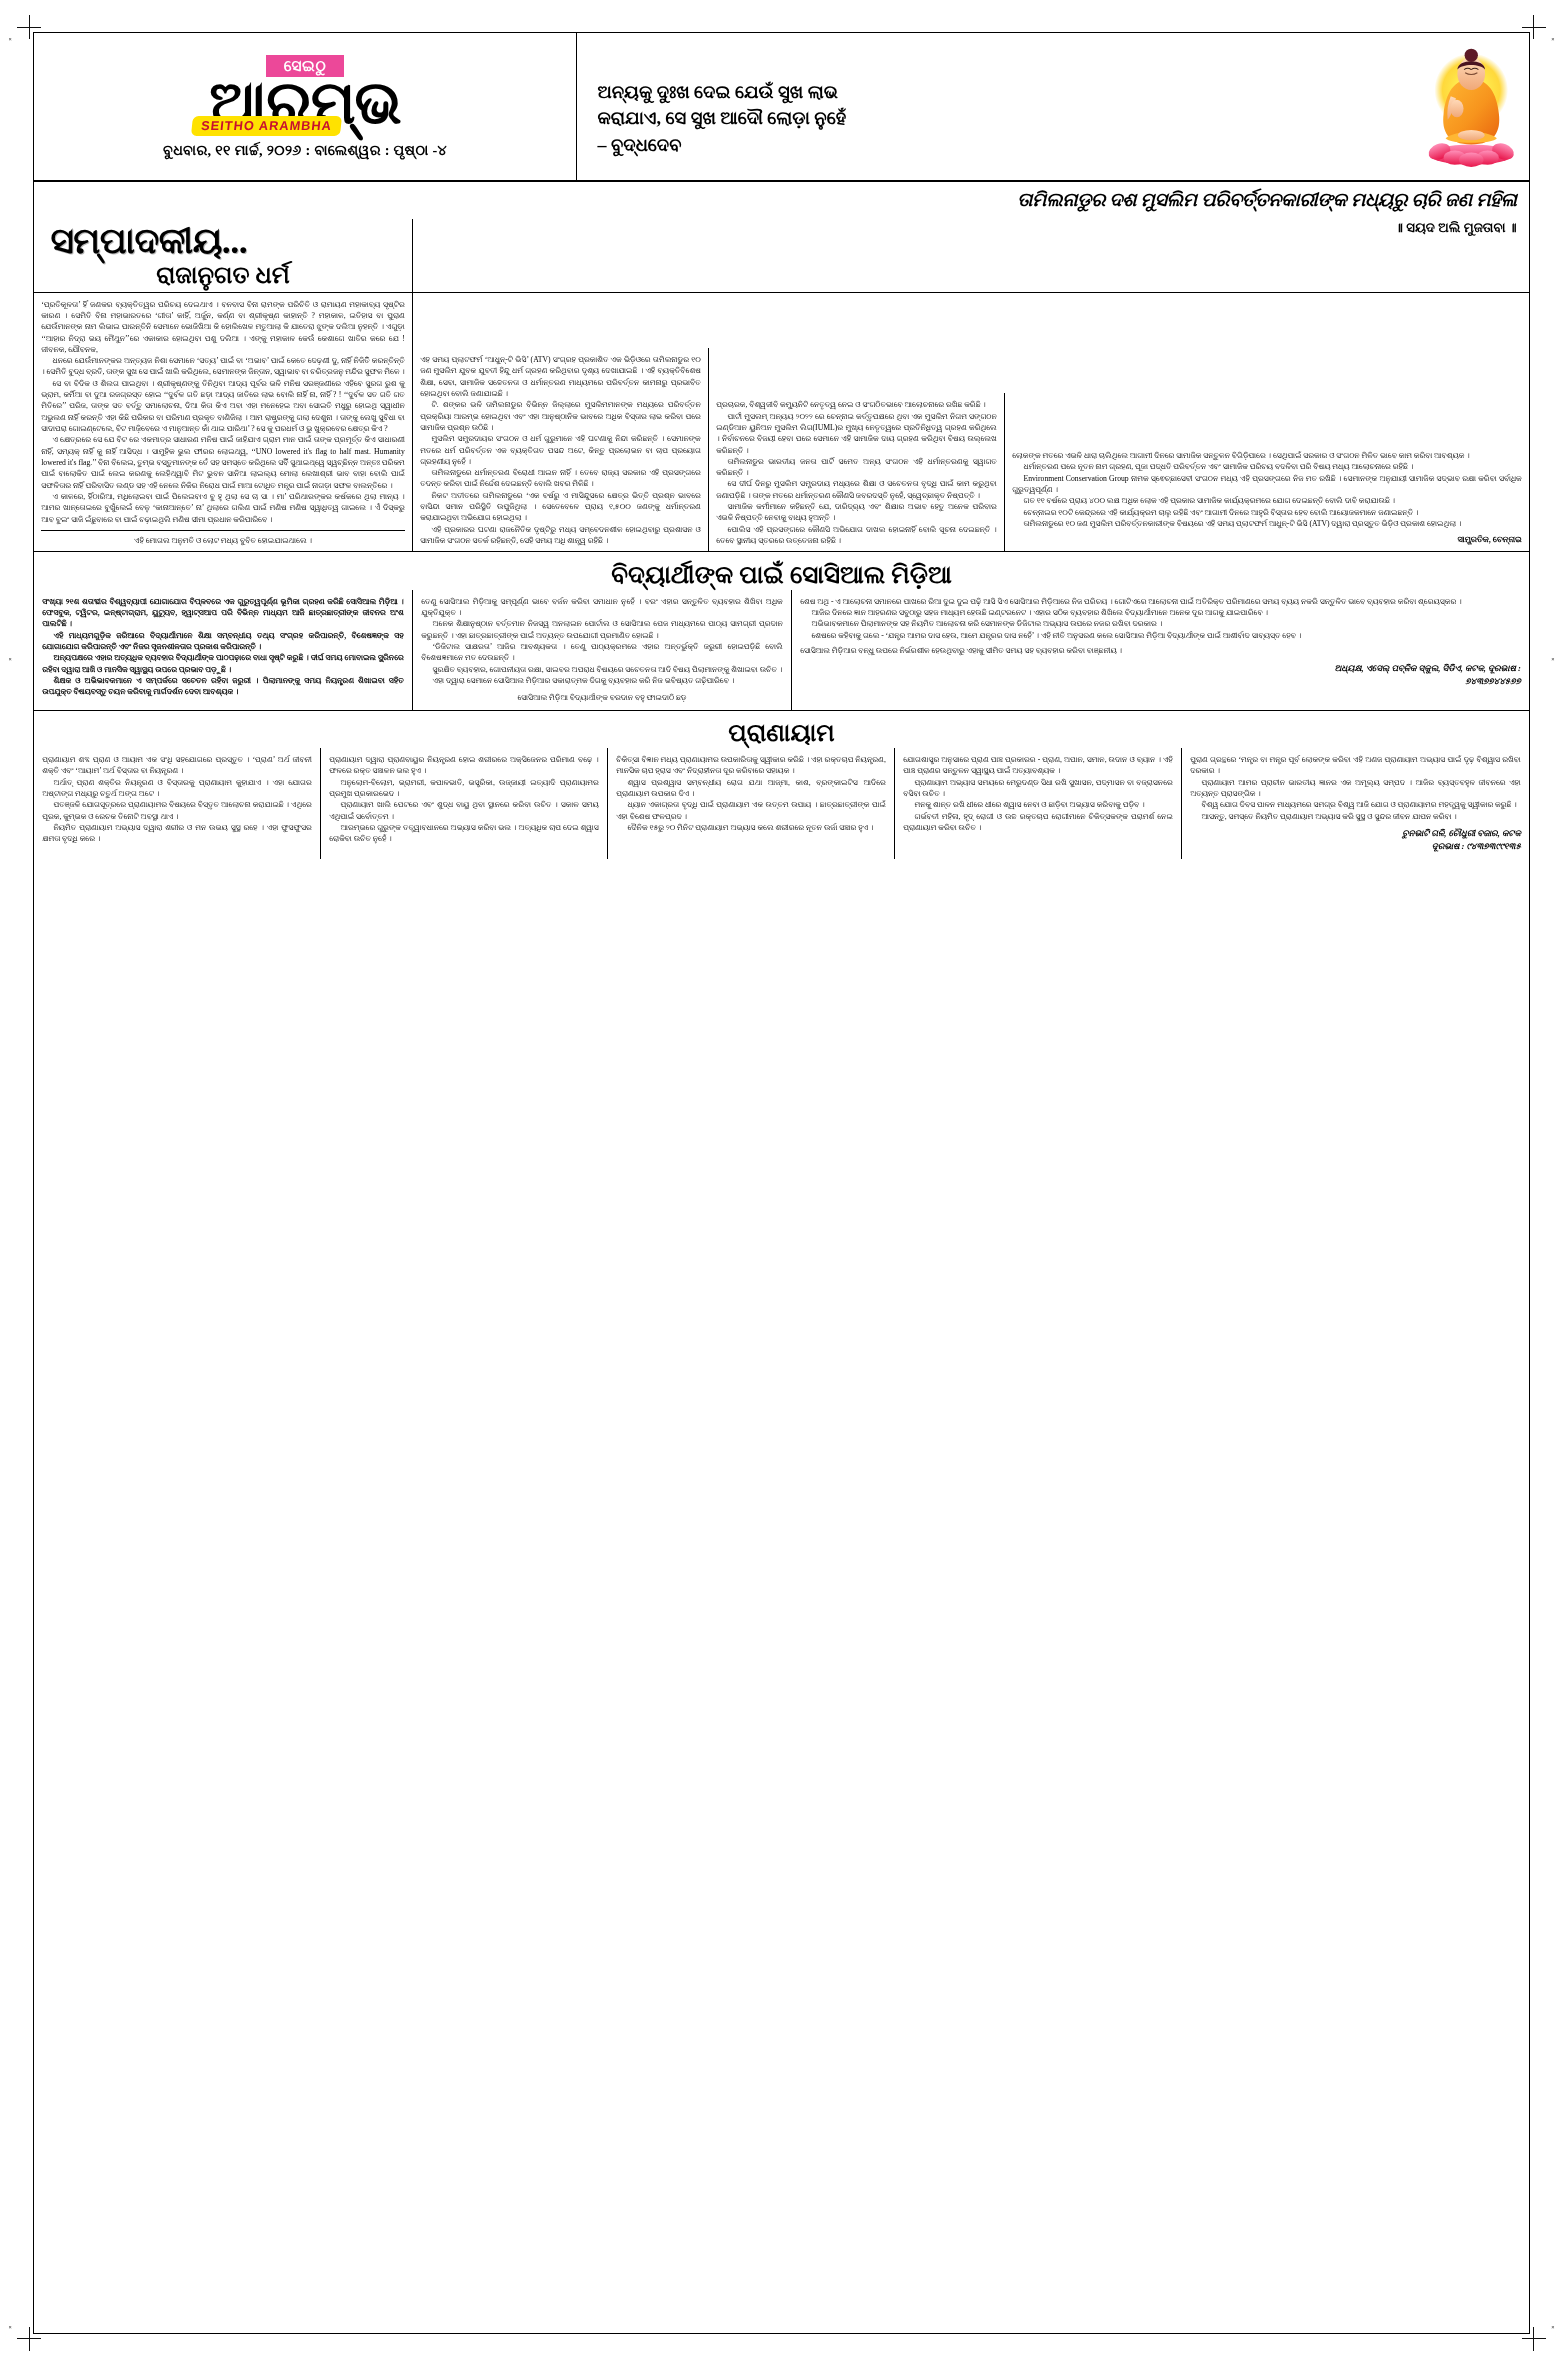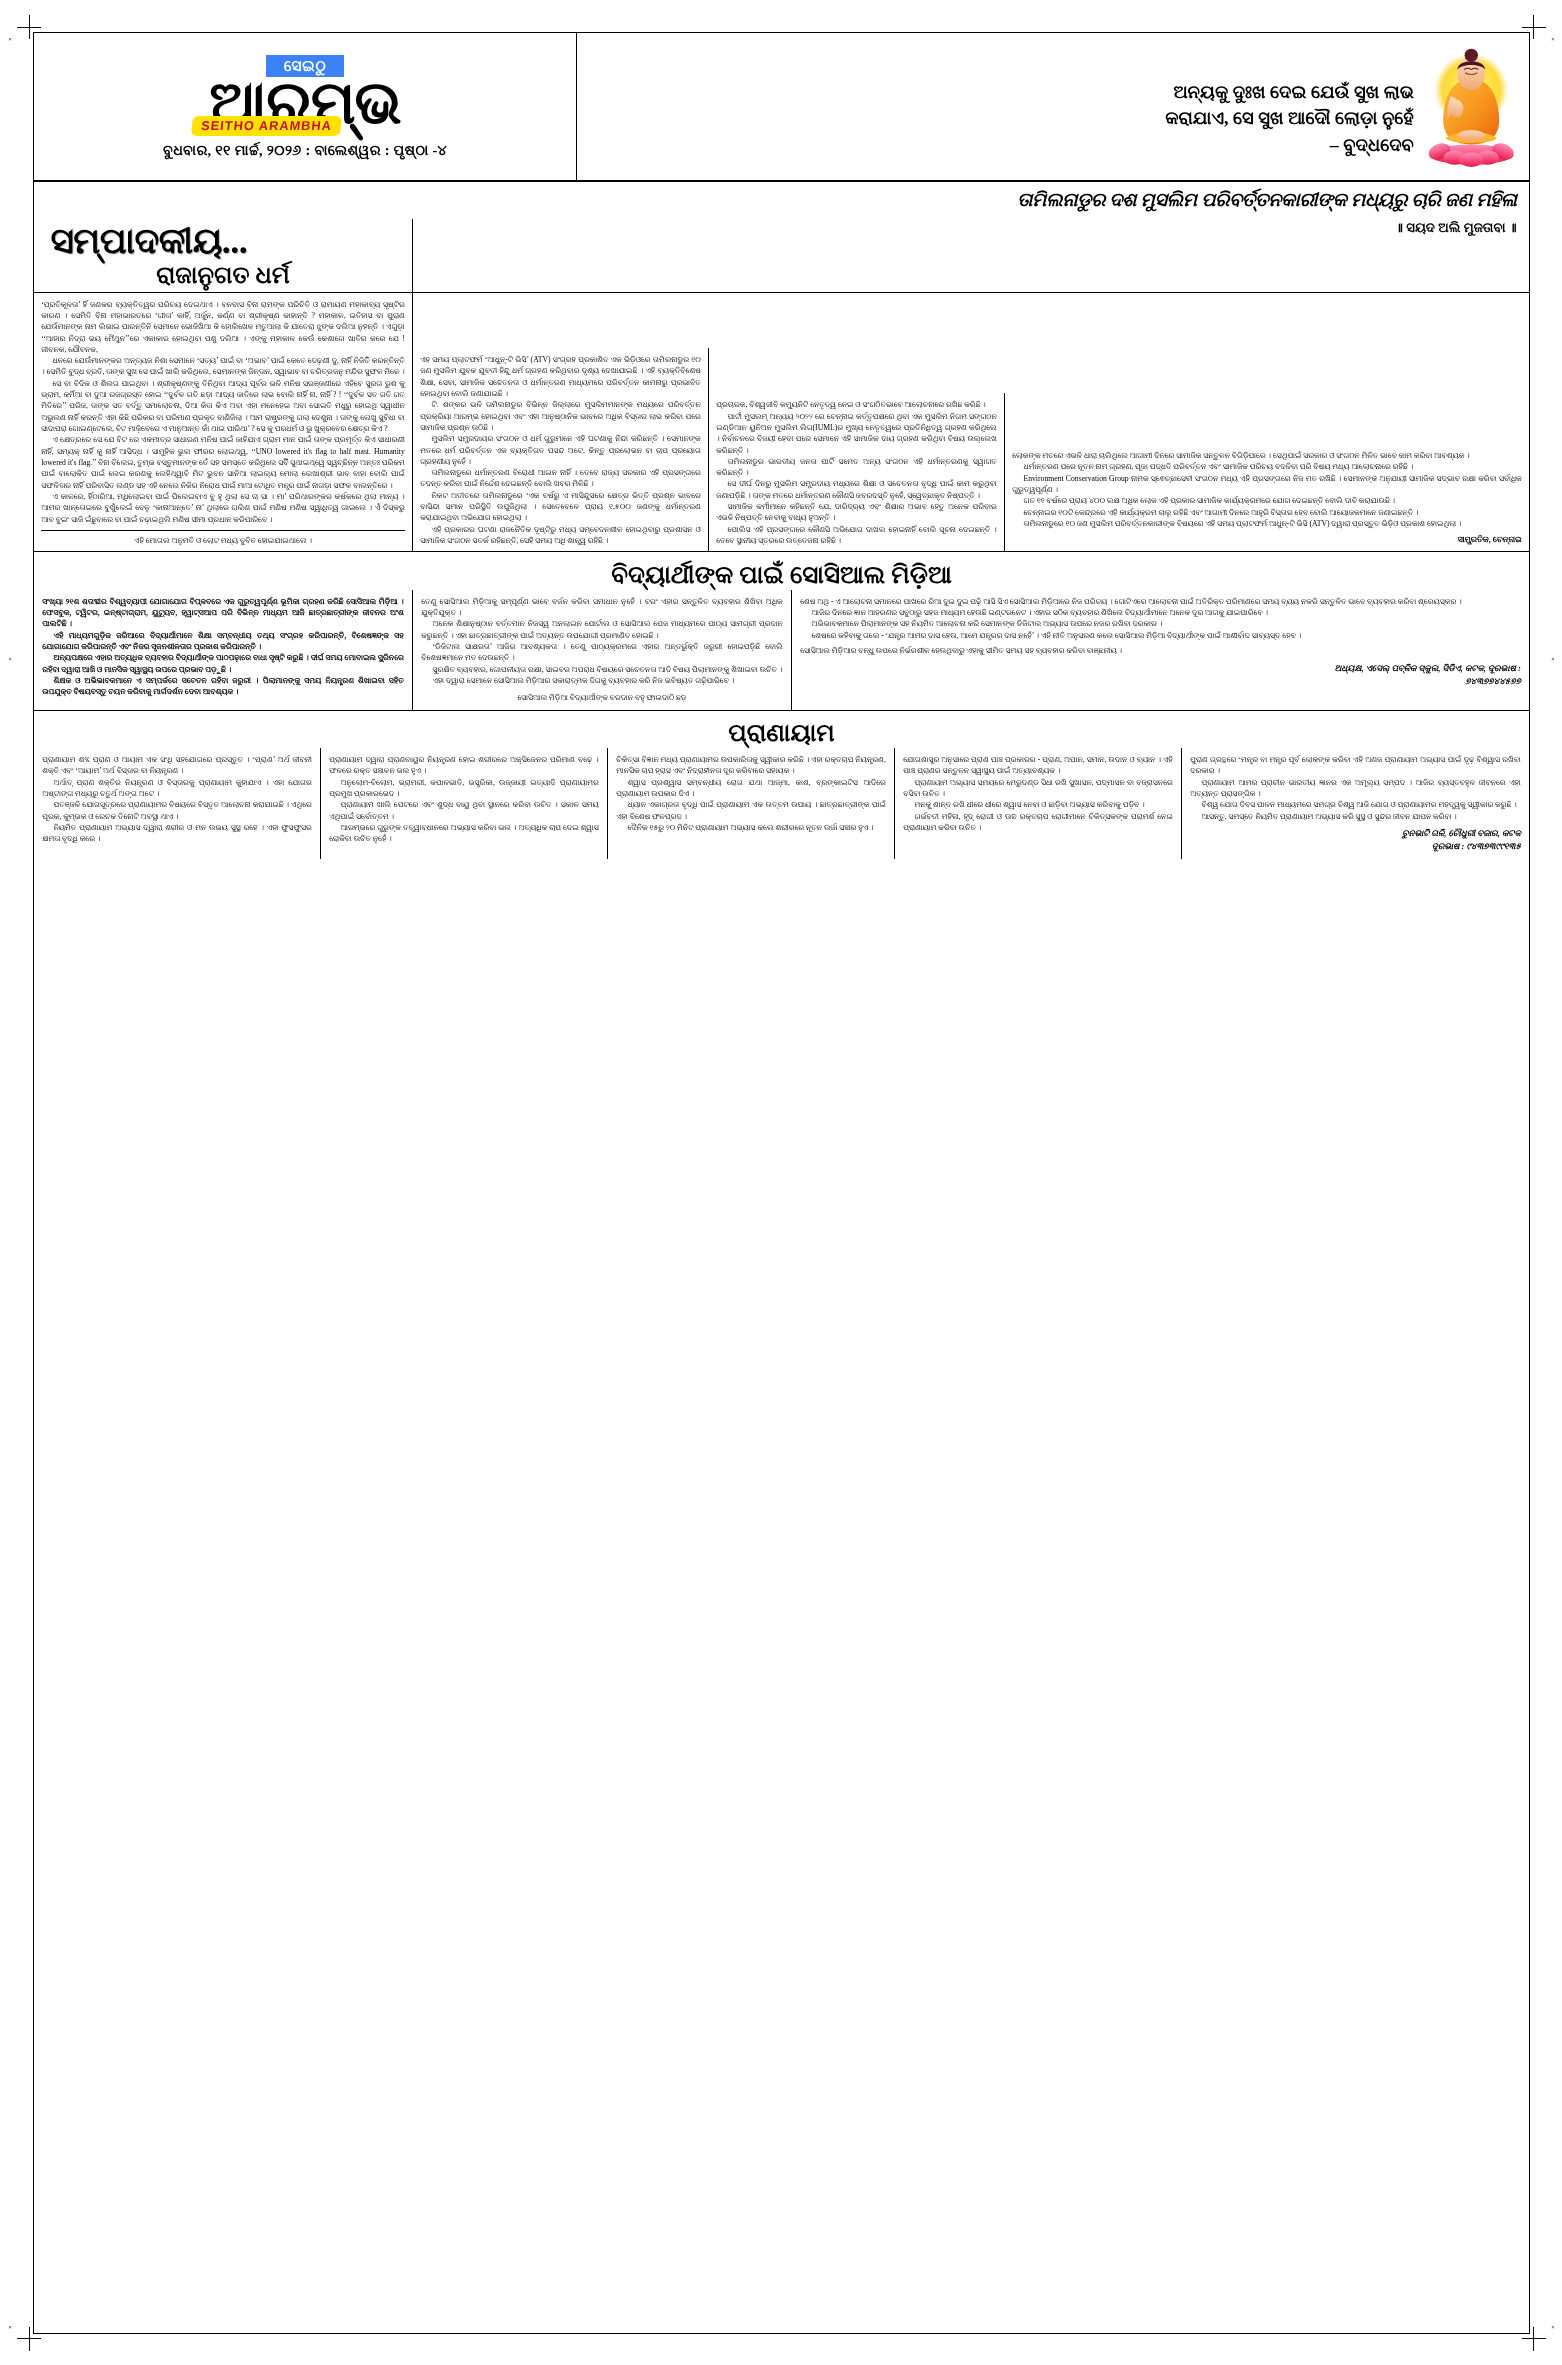--- a/index.html
+++ b/index.html
@@ -41,21 +41,21 @@
     display:flex;align-items:stretch;
     border-bottom:2.6px solid #000;
     height:149px;box-sizing:border-box;
   }
   .mast-left{
     width:543px;flex:none;display:flex;flex-direction:column;
     align-items:center;justify-content:center;
     border-right:1.5px solid #000;box-sizing:border-box;padding:3.1px 0 2px;
   }
   .mast-seitho{
-    background:#3b82f6;color:#fff;
+    background:#ec4899;color:#fff;
     font-size:15.4px;line-height:1.0;padding:2.6px 17.4px 3.6px;
     letter-spacing:0.5px;font-weight:bold;margin-bottom:-3.1px;
     font-family:"Liberation Sans","DejaVu Sans",sans-serif;
   }
   .mast-title{
     font-size:60px;line-height:0.98;font-weight:bold;letter-spacing:-1px;
     font-family:"Liberation Sans","DejaVu Sans",sans-serif;
     position:relative;
   }
   .mast-roman{
@@ -67,21 +67,21 @@
     box-shadow:0 0 0 1px #ffe200;
   }
   .mast-date{
     font-size:14.3px;font-weight:bold;margin-top:7.2px;letter-spacing:0.3px;
   }
   .mast-right{
     flex:1;display:flex;align-items:center;justify-content:space-between;
     padding:0 5.1px 0 20.5px;box-sizing:border-box;
   }
   .quote{
-    flex:1;text-align:right;font-size:18px;line-height:1.48;font-weight:bold;
+    flex:1;text-align:left;font-size:18px;line-height:1.48;font-weight:bold;
     padding-right:5.1px;
     margin-top:24px;
   }
   .quote .attrib{display:block;}
   .buddha{width:105px;height:128px;flex:none;position:relative;}
 
   
   .band{display:flex;border-bottom:1px solid #000;}
   .band-left{
     width:379px;flex:none;box-sizing:border-box;

